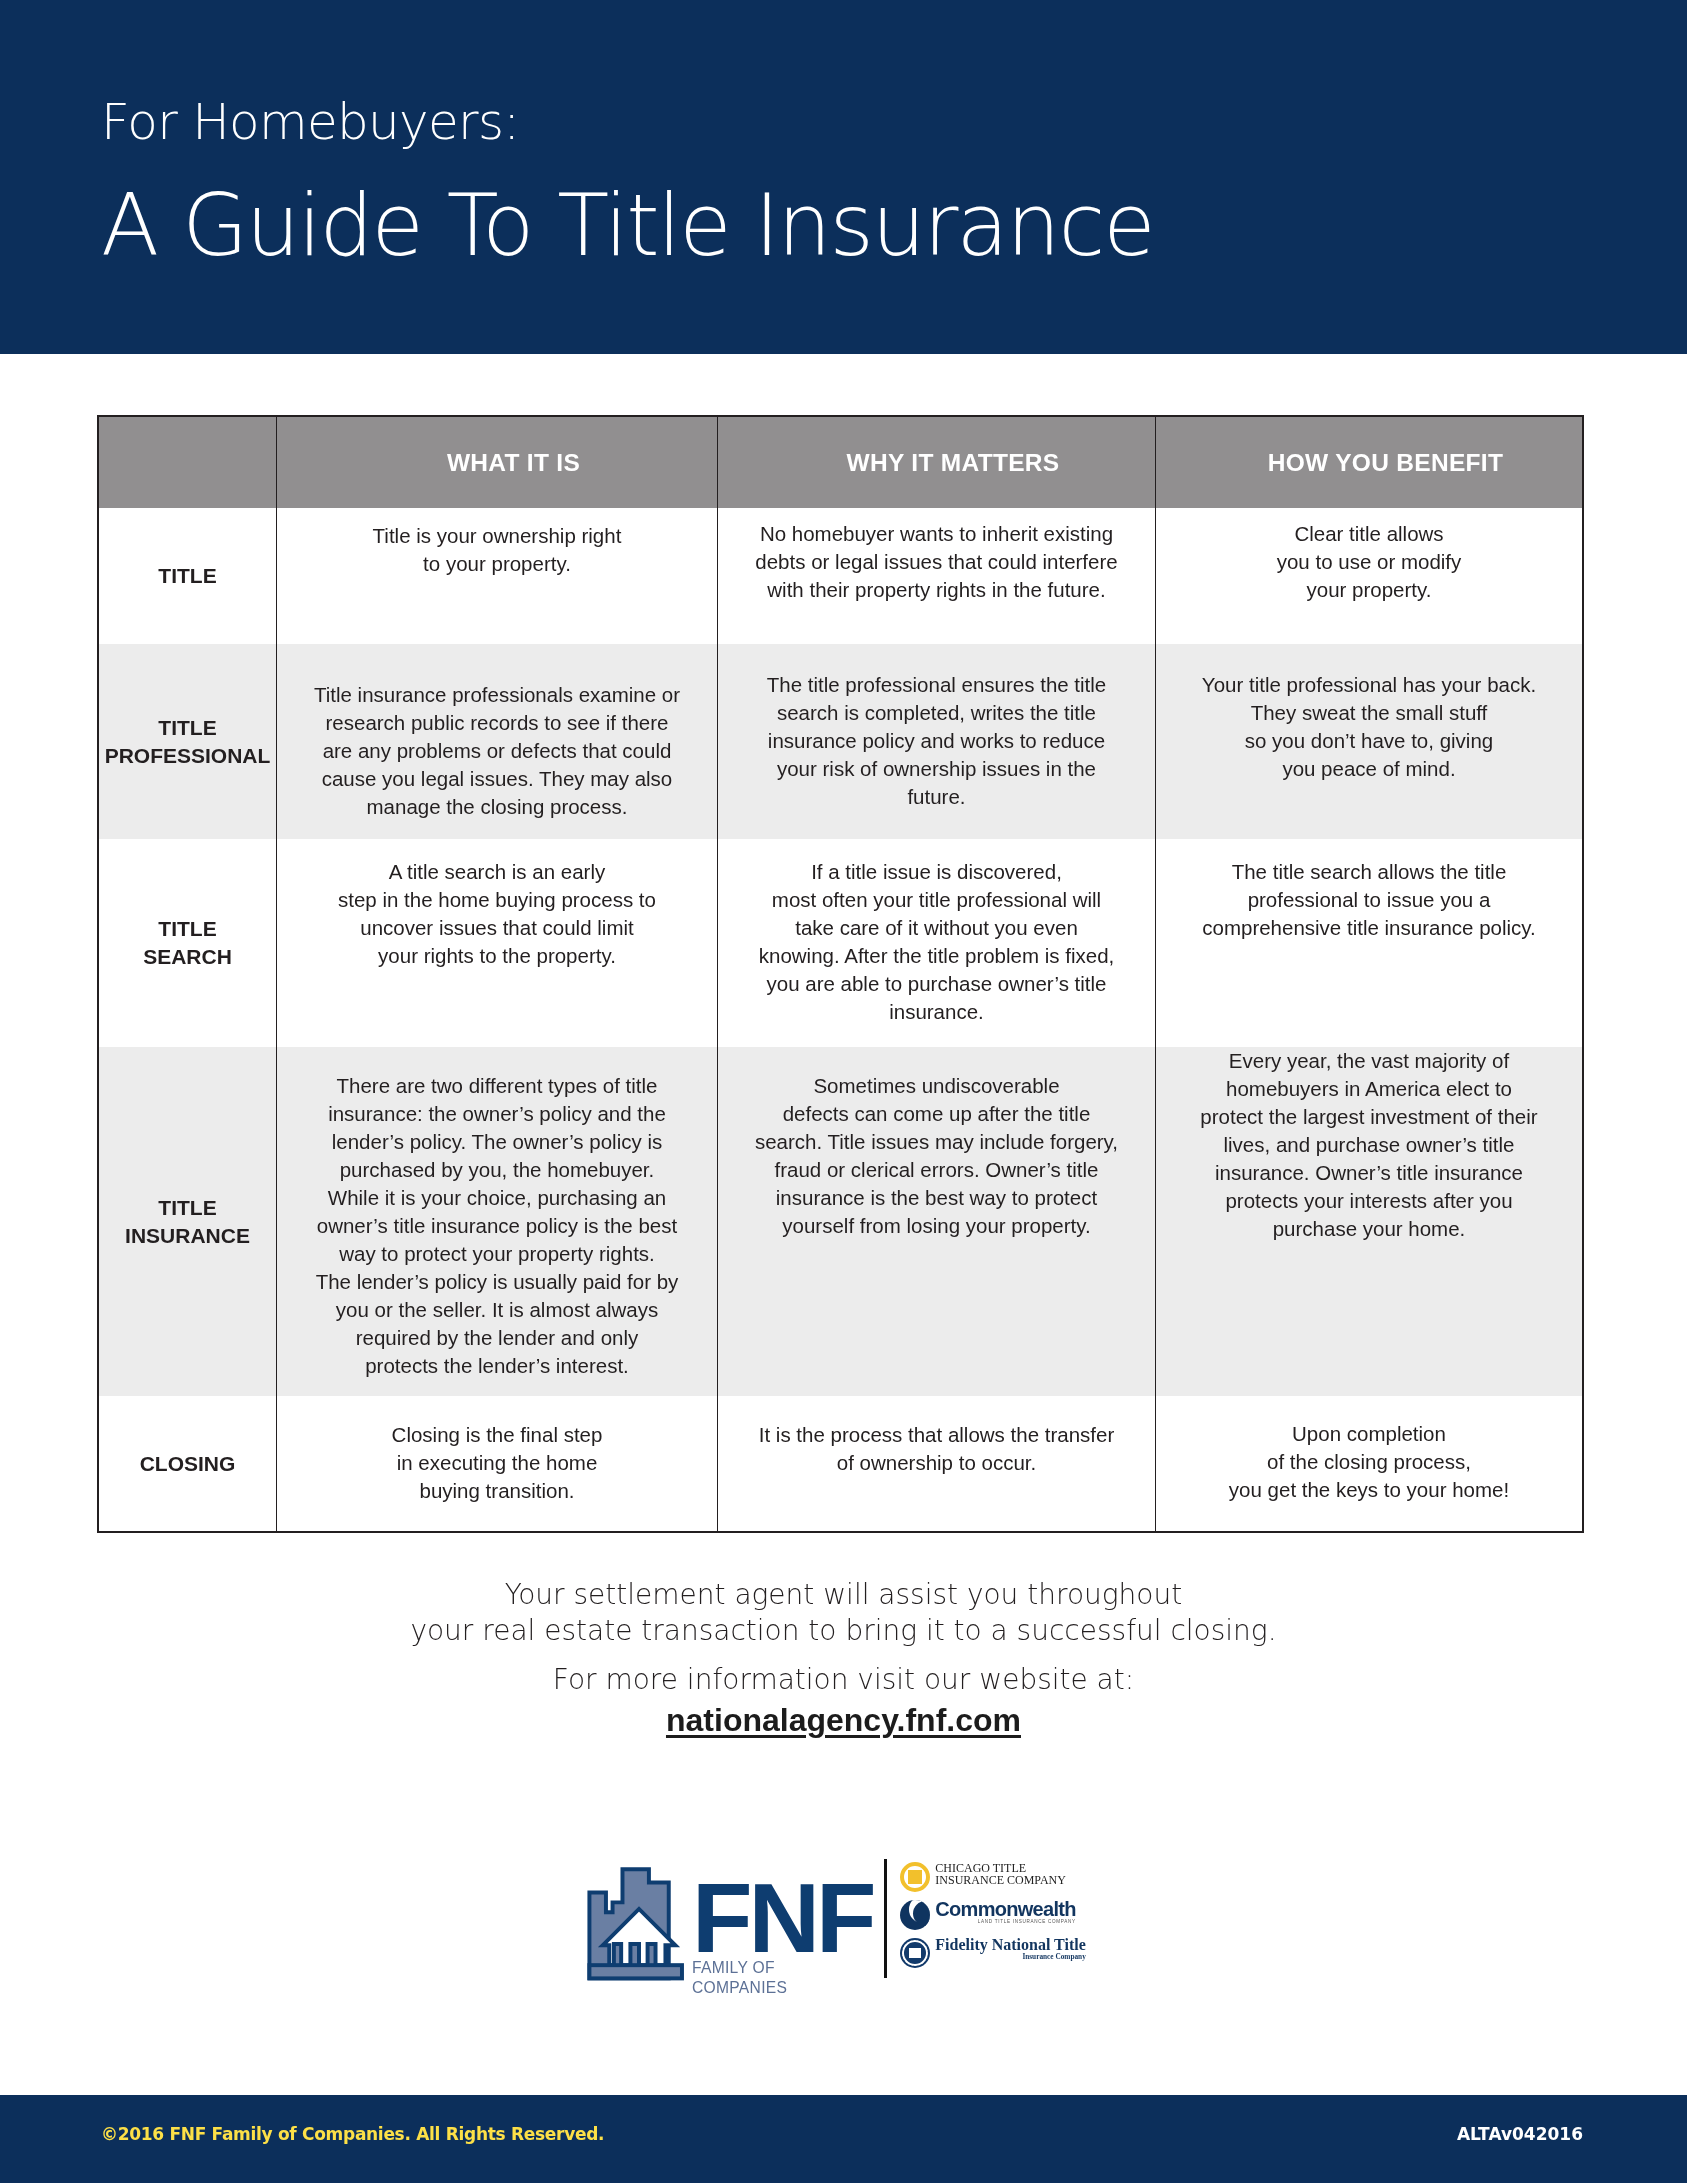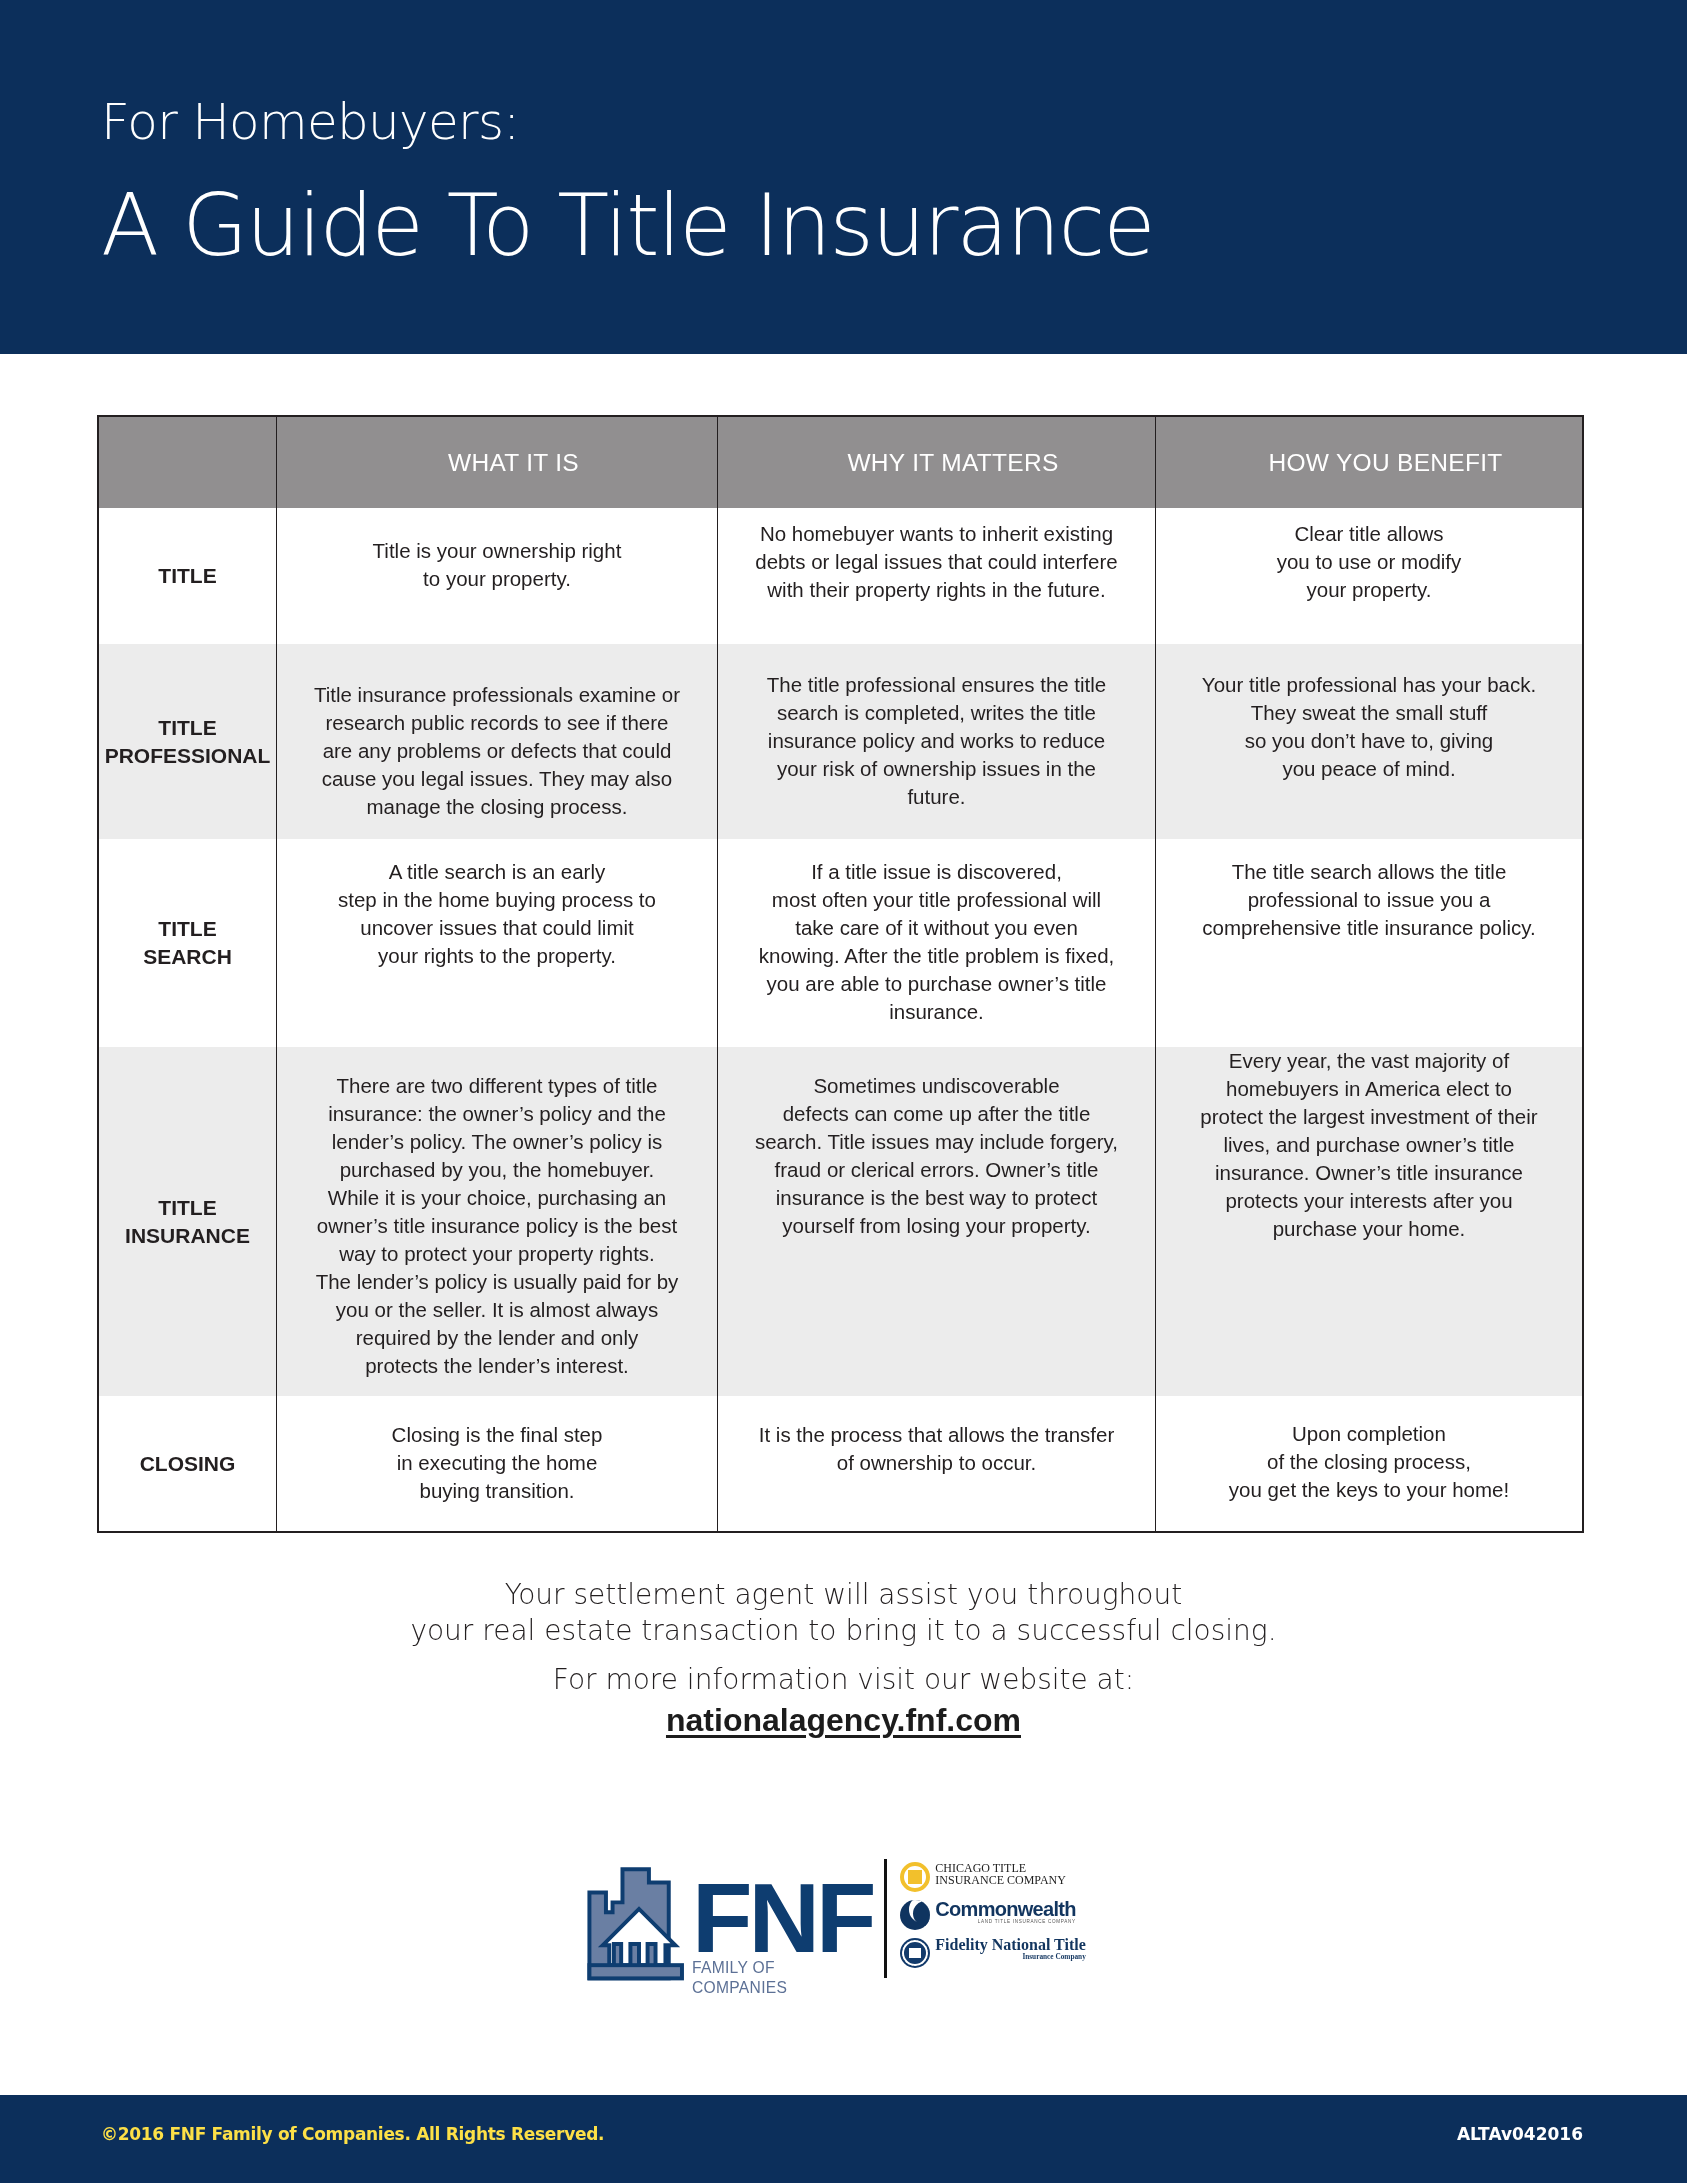--- a/index.html
+++ b/index.html
@@ -12,21 +12,21 @@
 
   .table { position: absolute; left: 97px; top: 415px; width: 1487px; border: 2px solid #231f20; border-top: 2px solid #231f20; }
   .row { display: flex; width: 100%; }
   .cell { display: flex; align-items: flex-start; justify-content: center; text-align: center; border-left: 1.3px solid #231f20; }
   .cell:first-child { border-left: none; }
   .c0 { width: 177px; }
   .c1 { width: 441px; }
   .c2 { width: 438px; }
   .c3 { width: 427px; }
   .thead { height: 91px; background: #918f90; }
-  .thead .cell { align-items: center; color: #fff; font-family: "Liberation Sans", sans-serif; font-weight: normal; font-size: 24.5px; letter-spacing: 0.3px; padding-left: 33px; }
+  .thead .cell { align-items: center; color: #fff; font-family: "Liberation Sans", sans-serif; font-weight: bold; font-size: 24.5px; letter-spacing: 0.3px; padding-left: 33px; }
   .row.shade { background: #ececec; }
   .row.plain { background: #ffffff; }
   .rowlabel { align-items: center; font-family: "Liberation Sans", sans-serif; font-weight: bold; font-size: 21px; line-height: 28px; color: #231f20; }
   .rowlabel span { display: block; }
   .txt { font-family: "Liberation Sans", sans-serif; font-size: 20.5px; line-height: 28px; color: #231f20; padding: 0 14.6px; white-space: pre-line; }
 
   .closing-msg { position: absolute; left: 0; width: 1687px; text-align: center; font-family: "DejaVu Sans", sans-serif; font-weight: 300; color: #231f20; }
   .m1 { top: 1577px; font-size: 28px; line-height: 36px; white-space: pre-line; }
   .m2 { top: 1663px; font-size: 28px; }
   .url { position: absolute; top: 1702px; left: 0; width: 1687px; text-align: center; font-family: "Liberation Sans", sans-serif; font-weight: bold; font-size: 32px; color: #1c1c1c; text-decoration: underline; text-underline-offset: 4px; }
@@ -69,21 +69,21 @@
     <div class="cell c1">WHAT IT IS</div>
     <div class="cell c2">WHY IT MATTERS</div>
     <div class="cell c3">HOW YOU BENEFIT</div>
   </div>
 
   <div class="row plain" style="height:136px">
     <div class="cell c0 rowlabel">
         <span>TITLE</span>
       </div>
     <div class="cell c1">
-        <div class="txt" style="padding-top:29px">Title is your ownership right
+        <div class="txt" style="padding-top:14px">Title is your ownership right
 to your property.</div>
       </div>
     <div class="cell c2">
         <div class="txt" style="padding-top:12px">No homebuyer wants to inherit existing
 debts or legal issues that could interfere
 with their property rights in the future.</div>
       </div>
     <div class="cell c3">
         <div class="txt" style="padding-top:12px">Clear title allows
 you to use or modify

